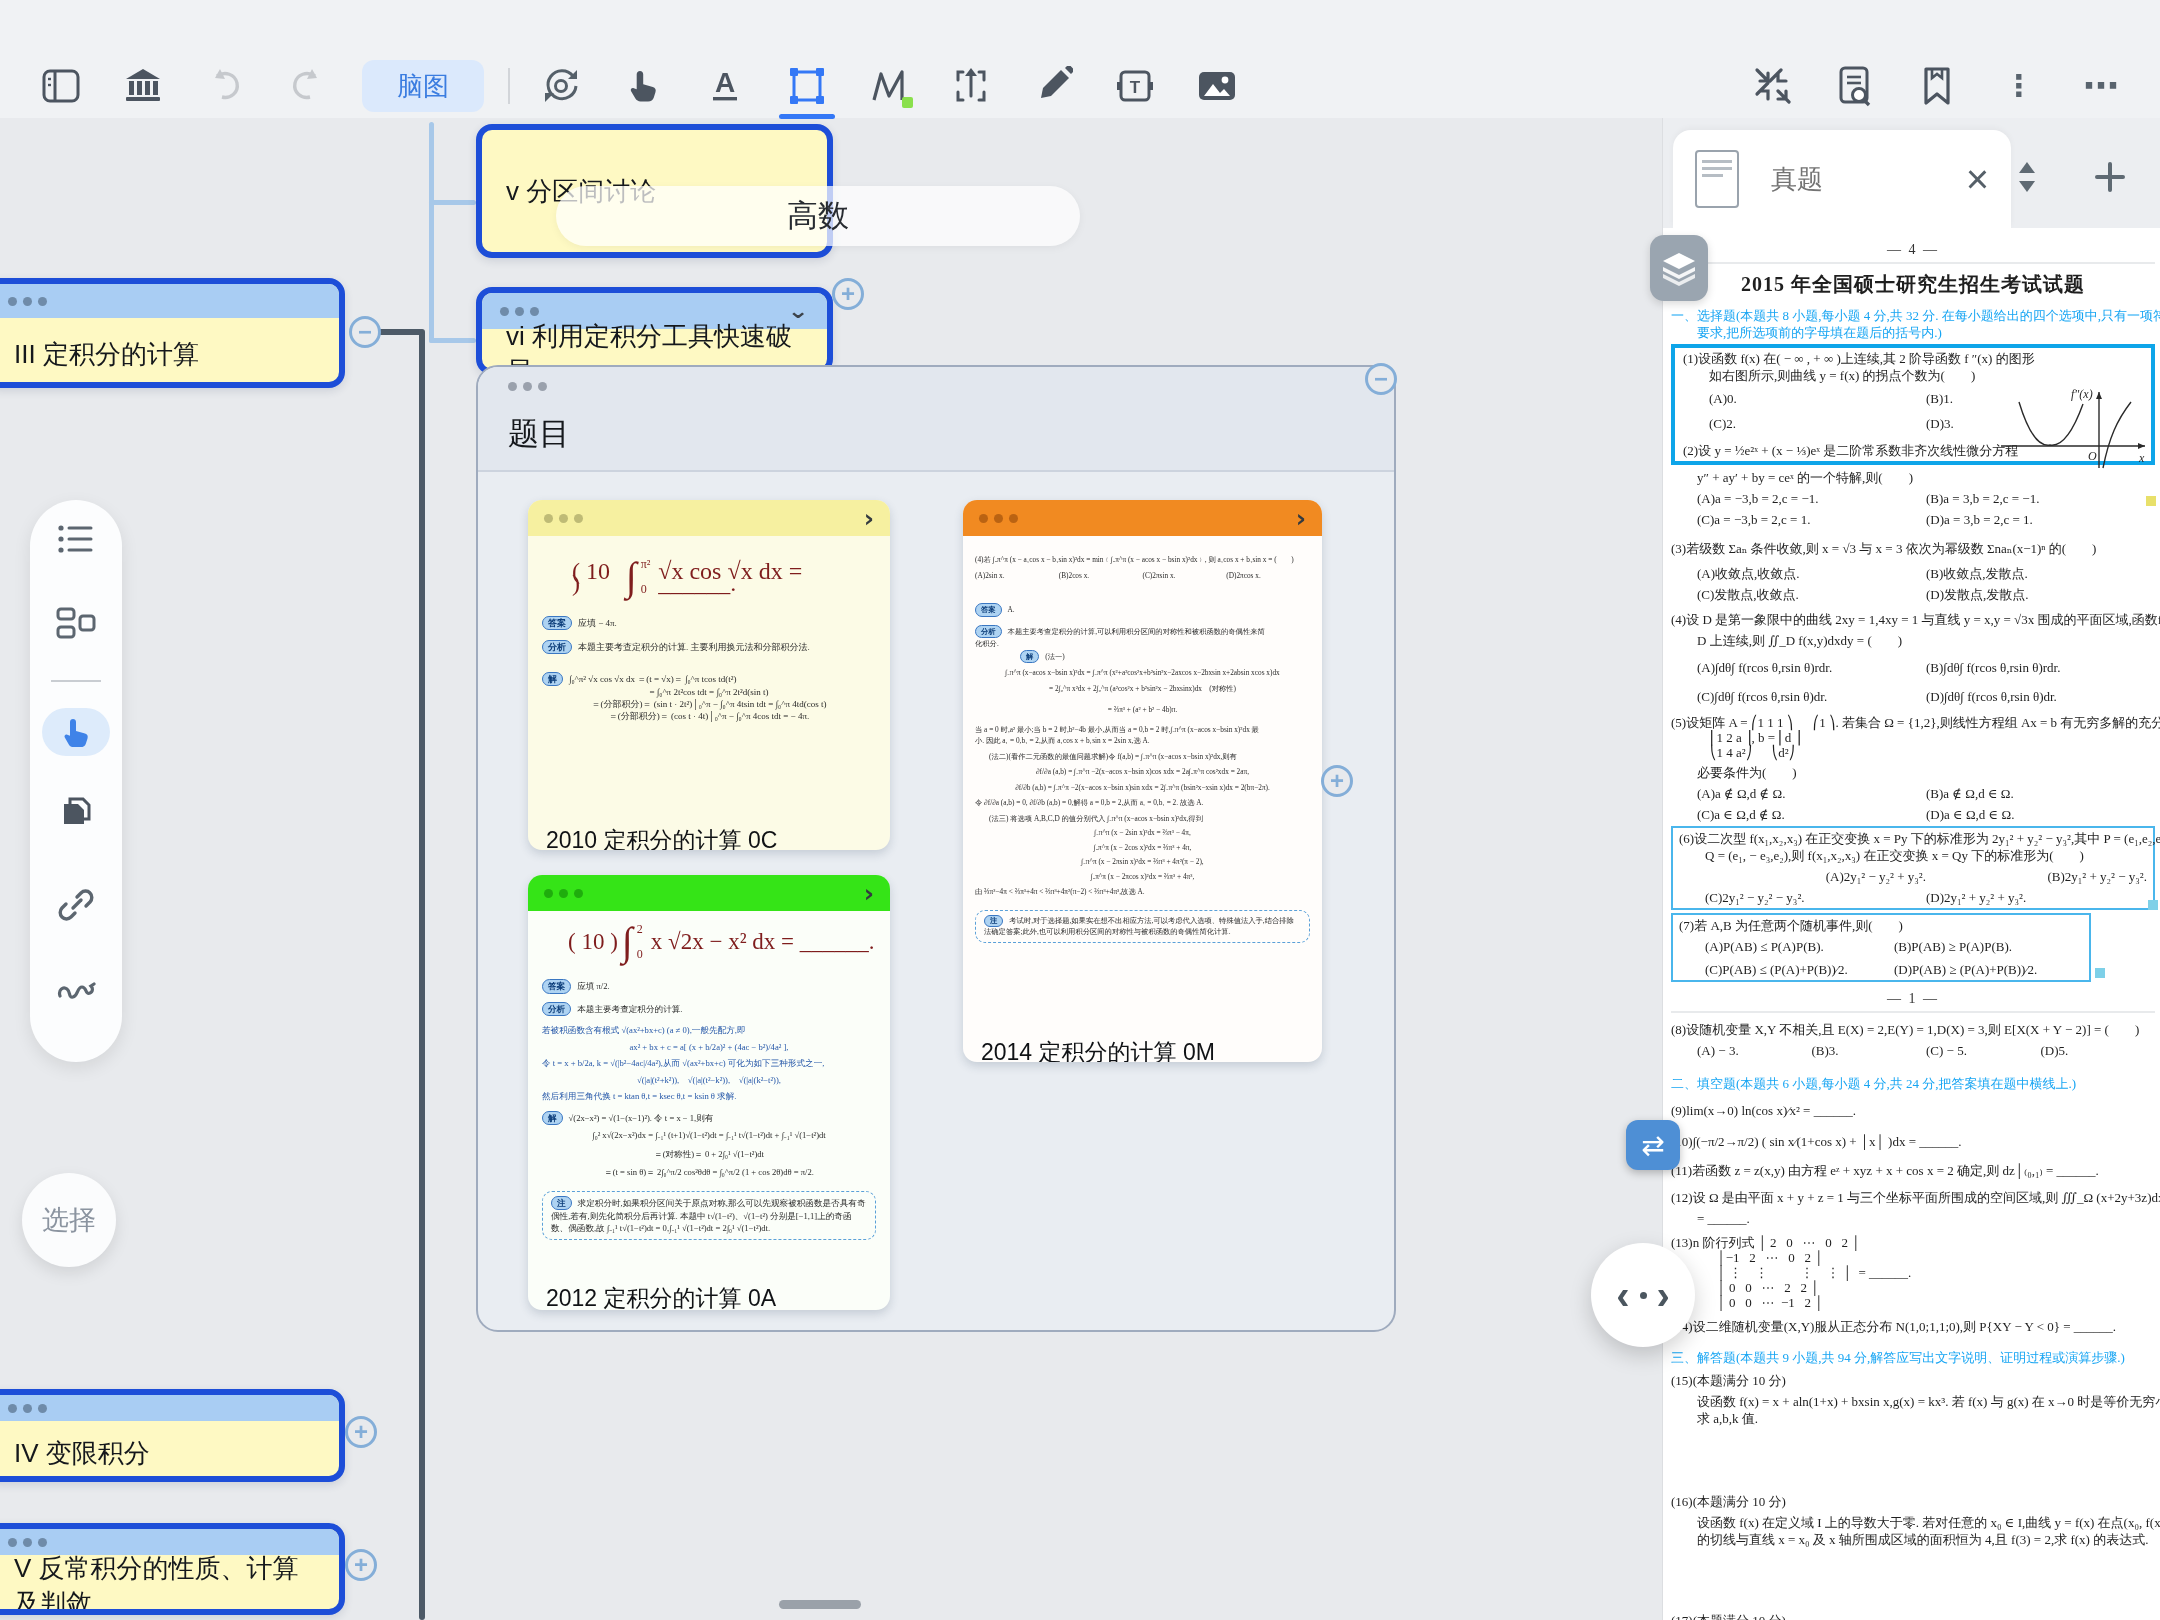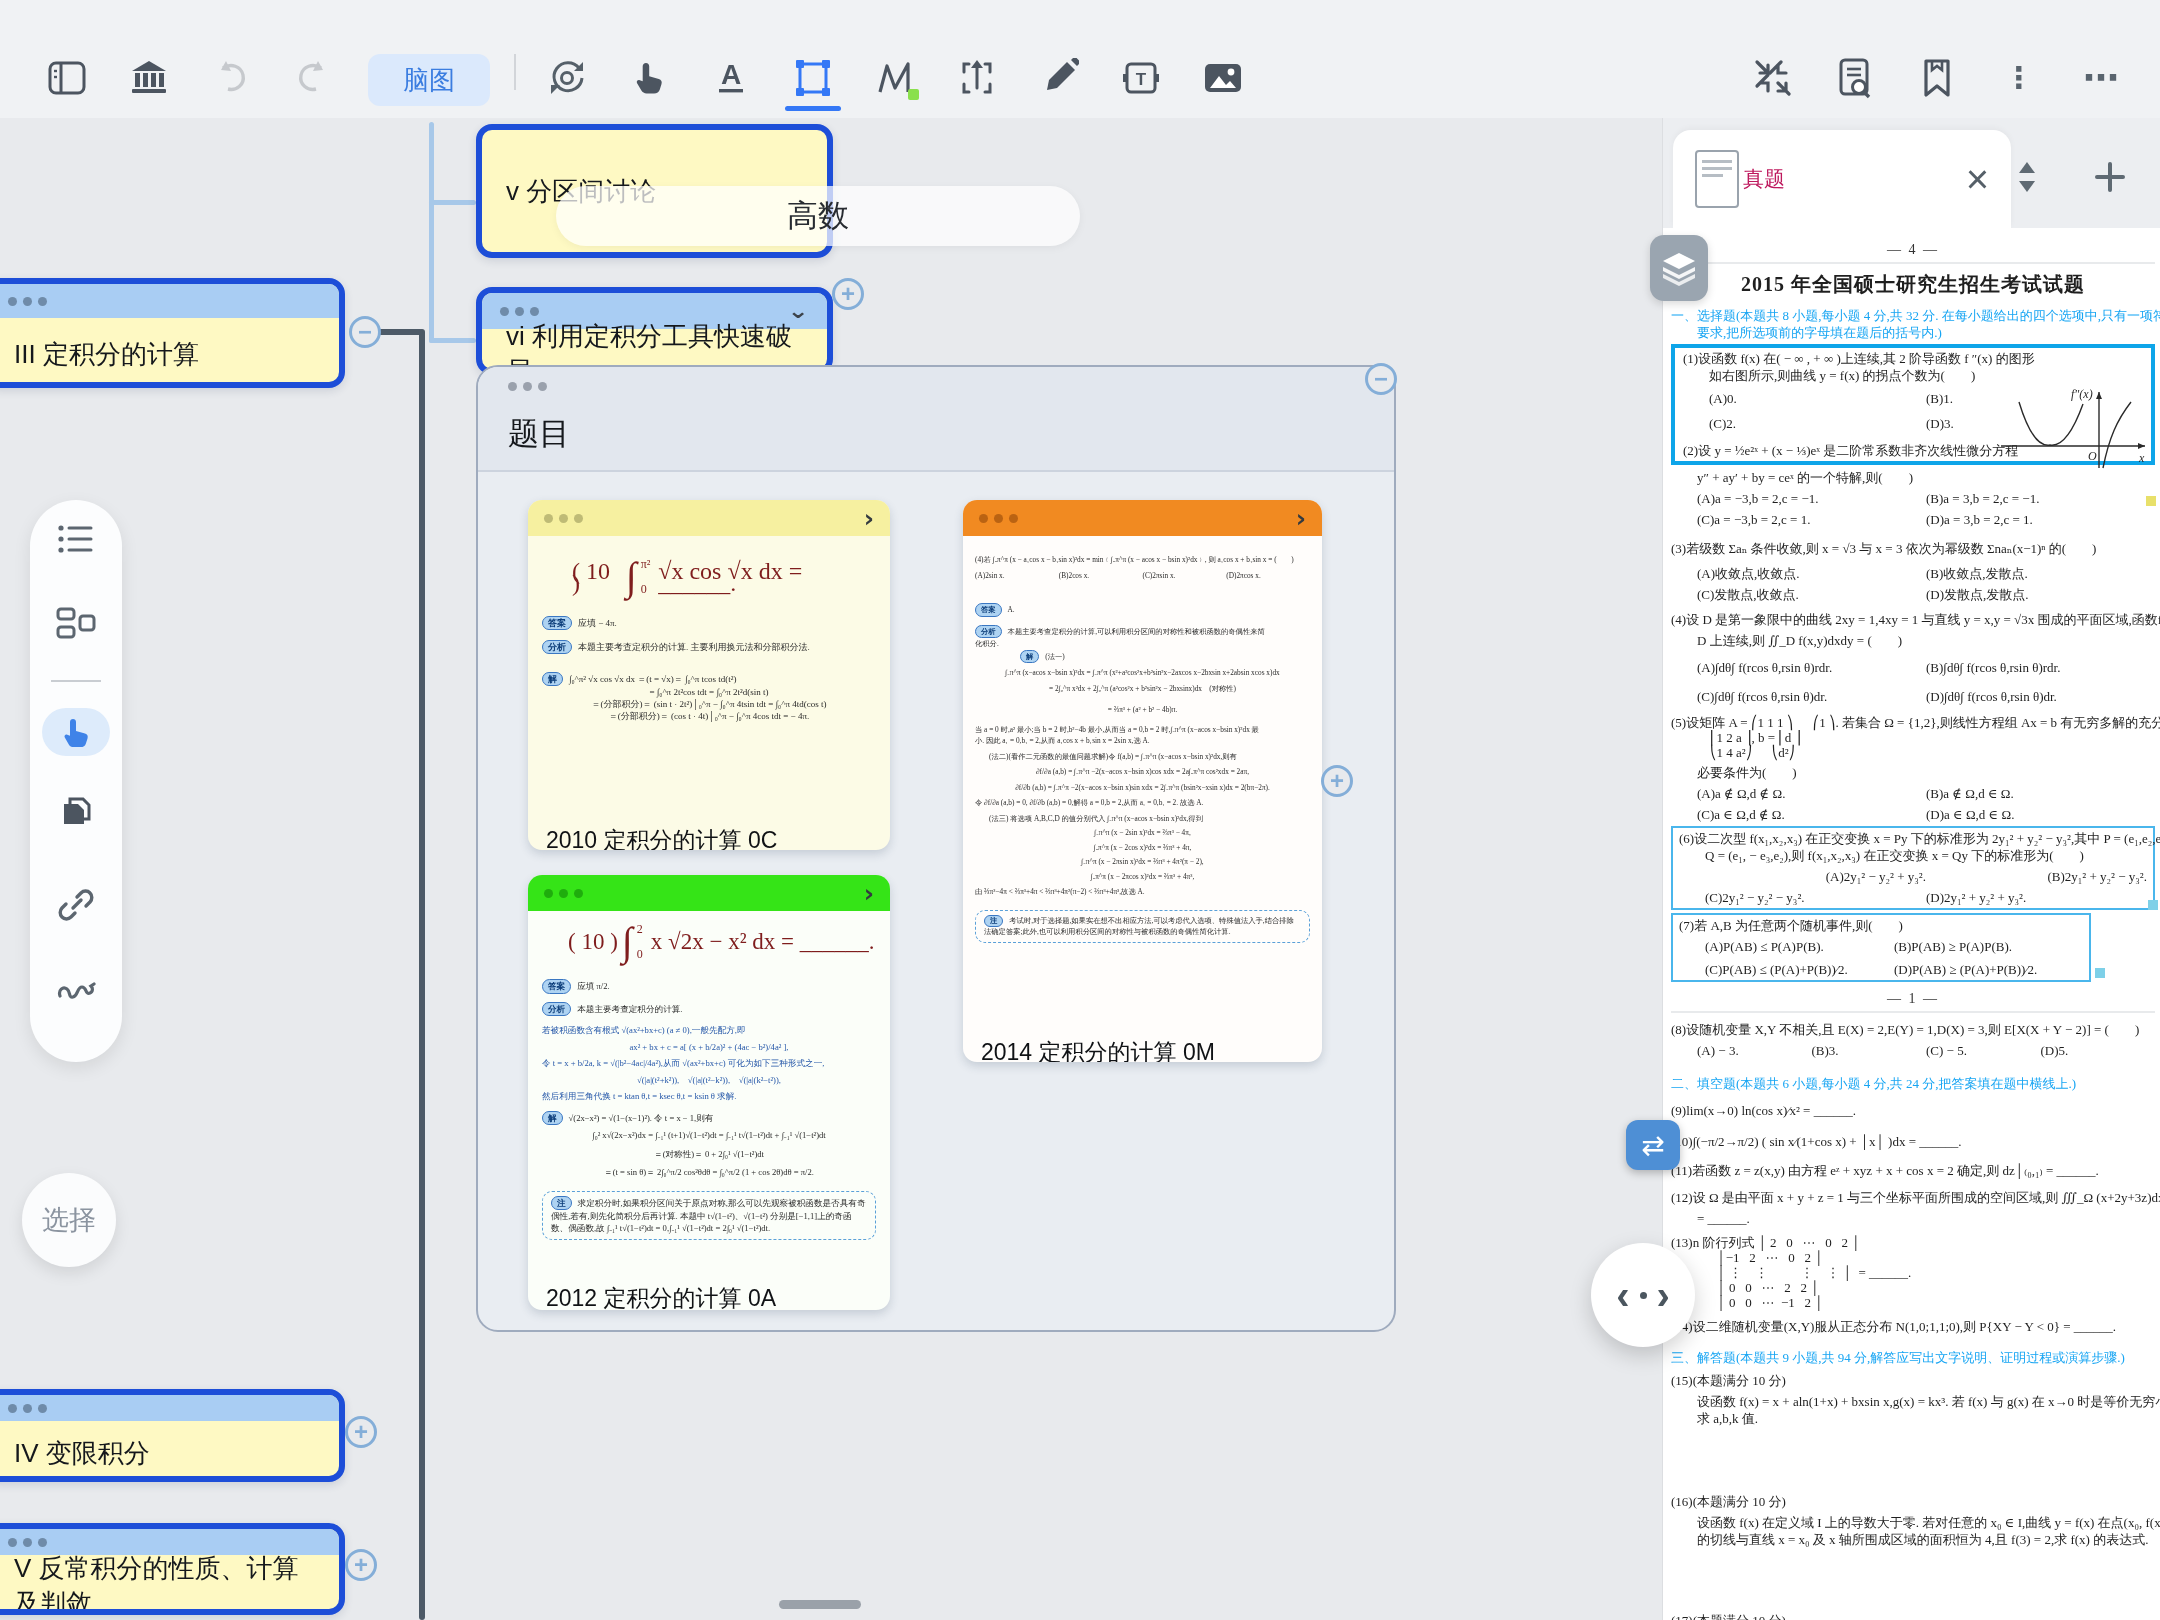--- a/index.html
+++ b/index.html
@@ -8,21 +8,21 @@
   
   .topbar{position:absolute;left:0;top:0;width:2160px;height:118px;background:#f0f2f4;z-index:50}
   .statusbar{position:absolute;left:0;top:0;right:0;height:54px;display:flex;align-items:center;padding:0 26px;box-sizing:border-box}
   .sb-time{font-size:27px;font-weight:bold}
   .sb-date{font-size:27px;margin-left:22px;font-weight:600}
   .sb-right{margin-left:auto;display:flex;align-items:center;gap:12px}
   .sb-batt-pct{font-size:27px;font-weight:600}
   .batt{width:50px;height:25px;border:2px solid #b3b6ba;border-radius:8px;position:relative;background:#f0f2f4}
   .batt .fill{position:absolute;left:2px;top:2px;bottom:2px;width:38%;background:#121416;border-radius:5px}
   .batt .nub{position:absolute;right:-6px;top:7px;width:4px;height:11px;background:#b3b6ba;border-radius:0 3px 3px 0}
-  .toolbar{position:absolute;left:8px;top:54px;right:0;height:64px;display:flex;padding:0 18px;box-sizing:border-box}
+  .toolbar{position:absolute;left:2px;top:54px;right:0;height:64px;display:flex;align-items:center;padding:0 18px;box-sizing:border-box}
   .tb-ic{width:52px;height:48px;display:flex;align-items:center;justify-content:center;margin:0 15px;position:relative;flex:none}
   .tb-ic svg{display:block}
   .mindmap-btn{width:122px;height:52px;background:#dbe9fc;color:#3b7de0;font-size:26px;border-radius:12px;
     display:flex;align-items:center;justify-content:center;margin:0 14px;flex:none}
   .tb-sep{width:2px;height:36px;background:#d2d5d9;margin:0 10px;flex:none}
   .active-underline{position:absolute;left:-2px;bottom:-9px;width:56px;height:5px;background:#3478f6;border-radius:3px}
   .grn-dot{position:absolute;right:2px;bottom:2px;width:11px;height:11px;background:#8ae04c;border-radius:2px}
   .dots3v{font-size:30px;color:#59646e;font-weight:bold;line-height:0.55;letter-spacing:0}
   
   .canvas{position:absolute;inset:0;background:#e8eaed;z-index:1}
@@ -73,21 +73,21 @@
   .hand-oval{width:68px;height:48px;background:#ddebfb;border-radius:24px;display:flex;align-items:center;justify-content:center;margin-top:26px}
   .select-btn{position:absolute;left:22px;top:1173px;width:94px;height:94px;border-radius:50%;background:#fbfcfd;
     box-shadow:0 6px 16px rgba(0,0,0,.10);display:flex;align-items:center;justify-content:center;
     font-size:27px;color:#8b94a0;z-index:20}
   .drag-handle{position:absolute;left:779px;top:1600px;width:82px;height:9px;border-radius:5px;background:#9aa1a9;z-index:8}
   
   .panel{position:absolute;left:1662px;top:118px;width:498px;height:1502px;background:#fff;z-index:40;border-left:1px solid #dcdee1;box-sizing:border-box}
   .tabbar{position:absolute;left:0;top:0;right:0;height:110px;background:#eceef1}
   .tab{position:absolute;left:10px;top:12px;width:338px;height:98px;background:#fff;border-radius:18px 18px 0 0;
     display:flex;align-items:center;padding:0 22px;box-sizing:border-box;box-shadow:0 -2px 6px rgba(0,0,0,.04)}
-  .tab-label{font-size:21px;color:#be185d;margin-left:4px}
+  .tab-label{font-size:26px;color:#737373;margin-left:32px}
   .tab-close{margin-left:auto;font-size:40px;color:#566069;line-height:1}
   .tab-actions{position:absolute;right:0;top:12px;height:98px;display:flex;align-items:center;gap:52px;padding-right:34px}
   .doc-ic{width:40px;height:54px;background:#fff;border:2px solid #9aa3ad;border-radius:4px;position:relative}
   .doc-ic i{position:absolute;left:5px;right:5px;height:3px;background:#b6bdc4}
   .pdf-page{position:absolute;left:0;top:110px;right:0;bottom:0;background:#fff;overflow:hidden}
   .pdf-content{position:absolute;left:8px;top:12px;width:484px;font-family:"Liberation Serif","DejaVu Serif",serif;
     font-size:13px;line-height:17px;color:#1f1f1f}
   .pl{white-space:nowrap}
   .pl.ind1{padding-left:26px}
   .pl.blue{color:#17a5f3}

